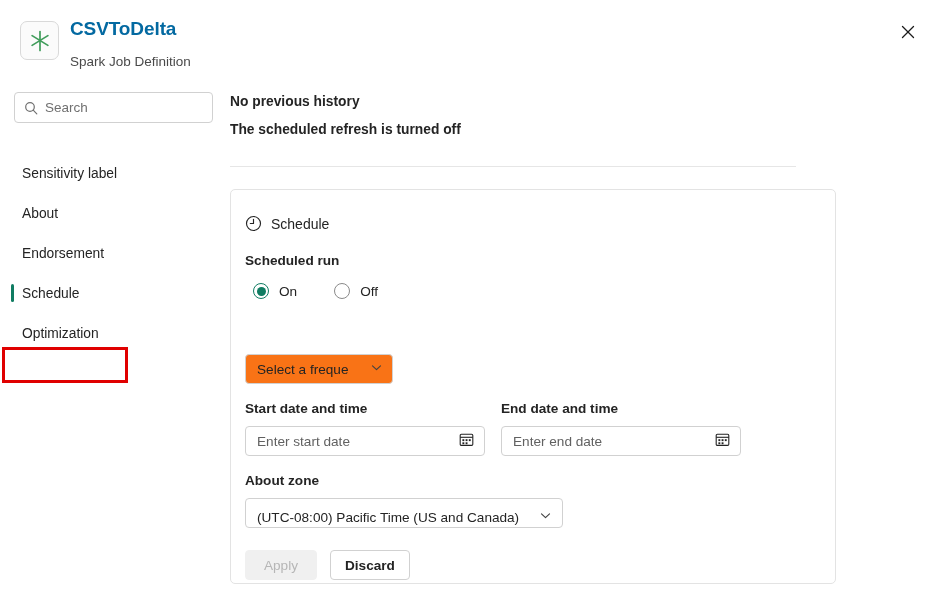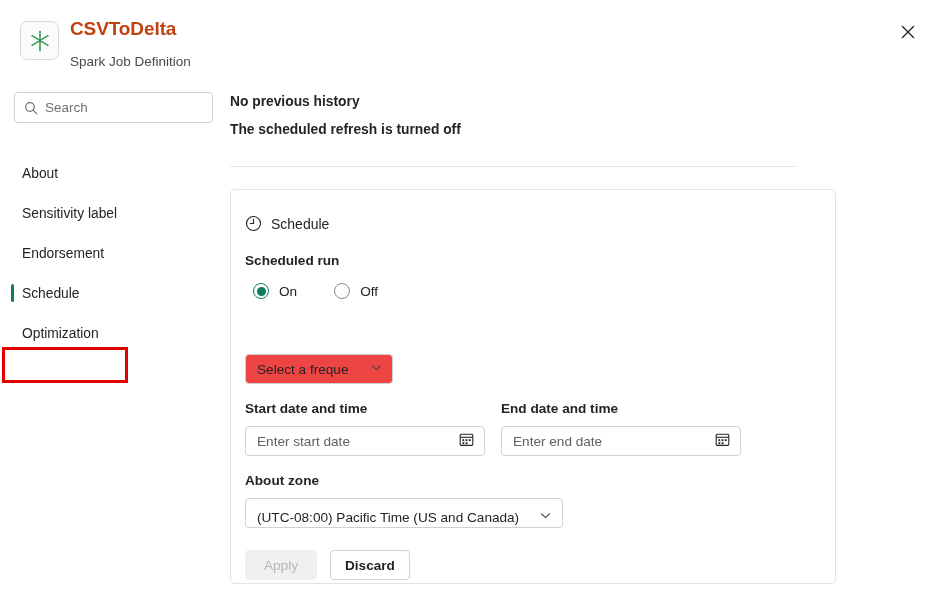--- a/index.html
+++ b/index.html
@@ -35,21 +35,21 @@
     align-items: center;
     justify-content: center;
   }
   .title-block {
     position: absolute;
     left: 70px; top: 17px;
   }
   .app-title {
     font-size: 19px;
     font-weight: bold;
-    color: #c2410c;
+    color: #0369a1;
     letter-spacing: -0.1px;
     line-height: 24px;
   }
   .app-subtitle {
     font-size: 13.5px;
     color: #4a4a4a;
     line-height: 19px;
     margin-top: 11px;
   }
   .close-button {
@@ -223,21 +223,21 @@
   .repeat-label {
     position: absolute;
     left: 14px; top: 139px; margin-top: 36px;
   }
   .repeat-dropdown {
     position: absolute;
     left: 14px; top: 164px;
     width: 148px; height: 30px;
     border: 1px solid #d1d1d1;
     border-radius: 4px;
-    background: #ef4444;
+    background: #f97316;
     display: flex;
     align-items: center;
     justify-content: space-between;
     padding: 0 9px 0 11px;
     cursor: pointer;
   }
   .dropdown-text {
     font-size: 13.6px;
     color: #242424;
     white-space: nowrap;
@@ -360,25 +360,25 @@
         <circle cx="6" cy="6" r="4.3" fill="none" stroke="#707070" stroke-width="1.2"></circle>
         <line x1="9.2" y1="9.2" x2="12.8" y2="12.8" stroke="#707070" stroke-width="1.2" stroke-linecap="round"></line>
       </svg>
     </span>
     <span class="search-placeholder">Search</span>
   </div>
 
   <div class="nav-list">
 
     <div class="nav-item">
+      <span>Sensitivity label</span>
+    </div>
+
+    <div class="nav-item">
       <span>About</span>
-    </div>
-
-    <div class="nav-item">
-      <span>Sensitivity label</span>
     </div>
 
     <div class="nav-item">
       <span>Endorsement</span>
     </div>
 
     <div class="nav-item selected">
       <span class="sel-bar"></span>
       <span>Schedule</span>
     </div>

